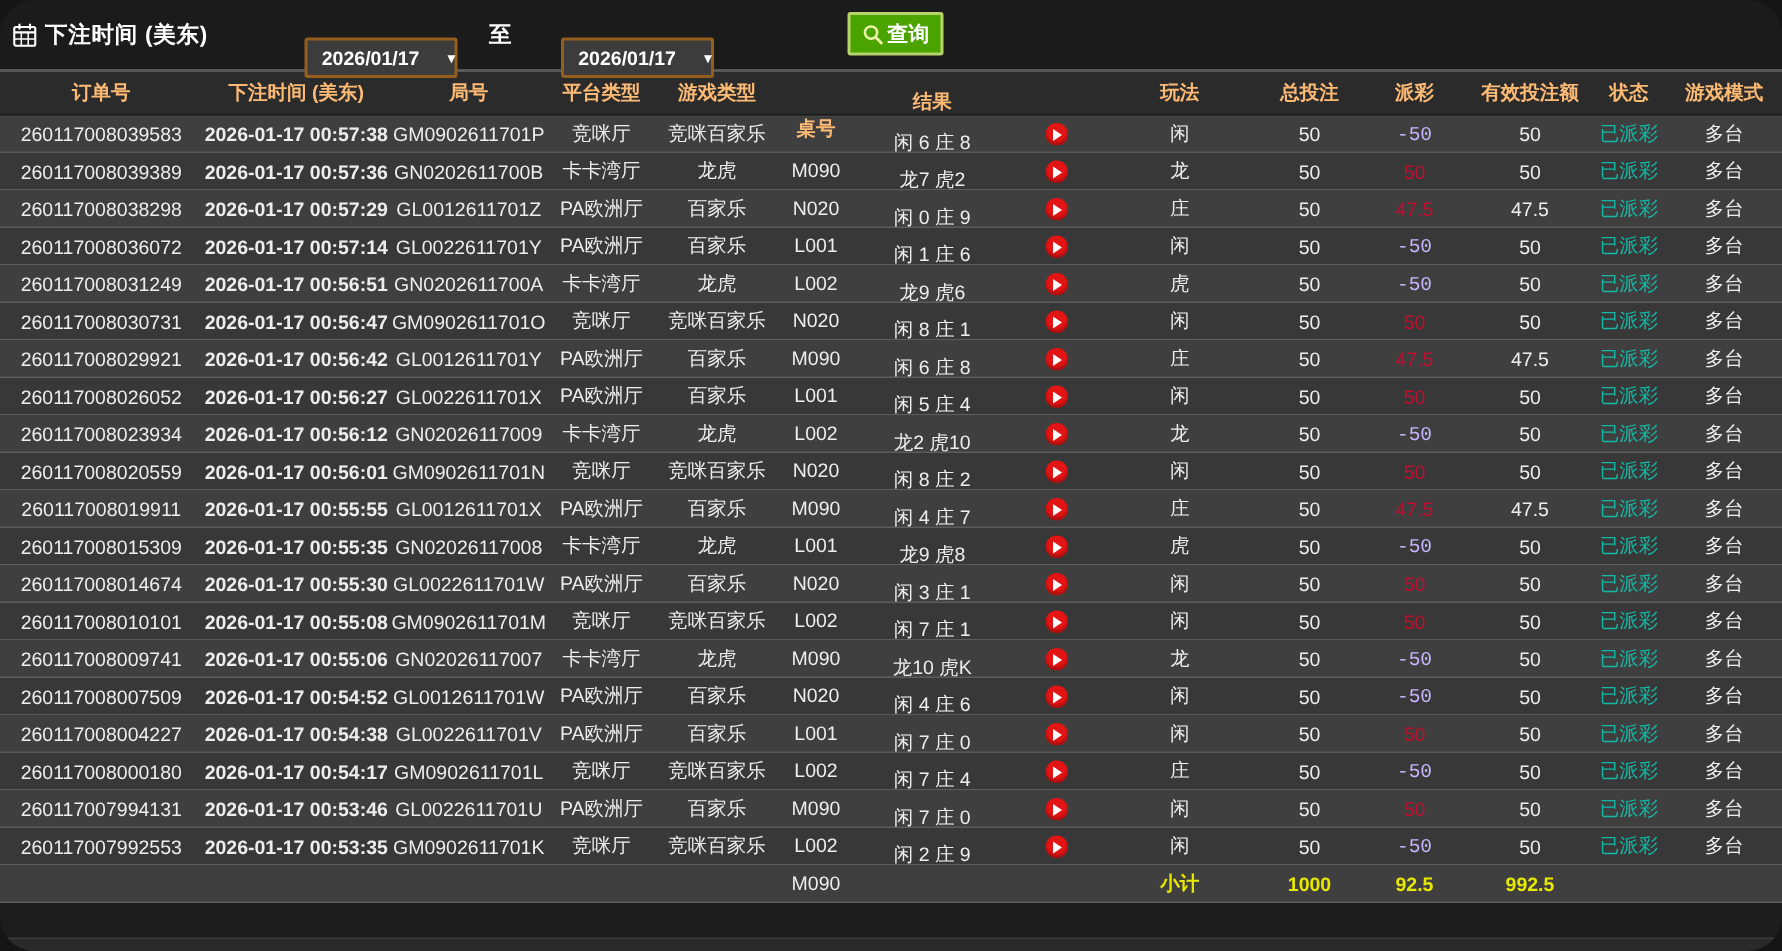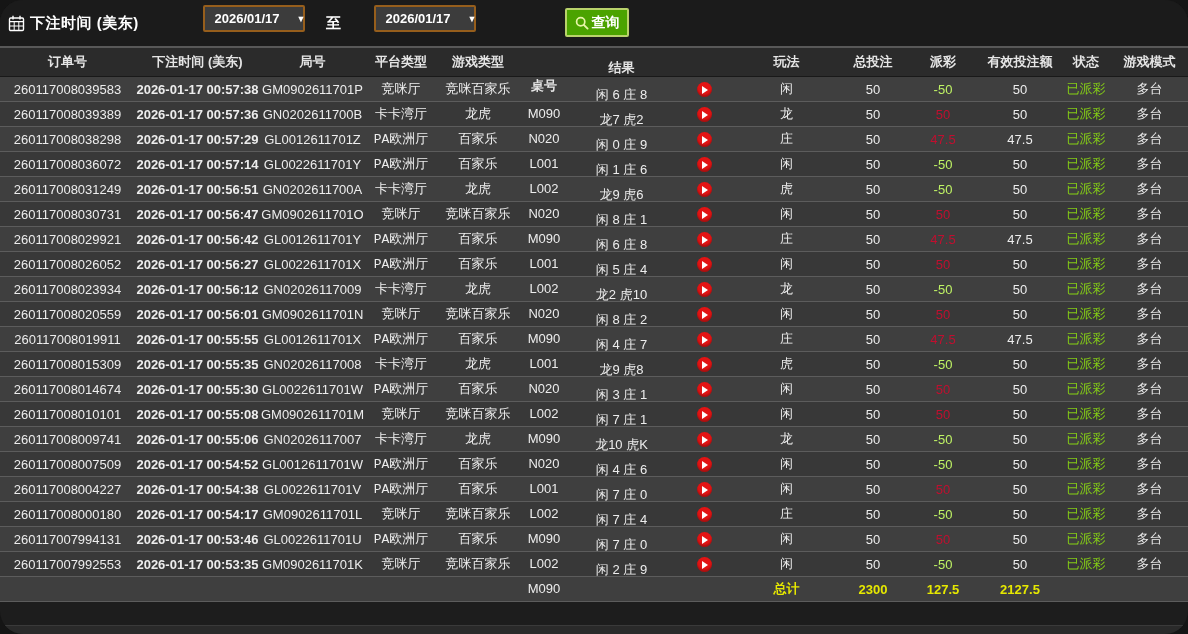--- a/index.html
+++ b/index.html
@@ -6,47 +6,47 @@
   .app{
     width:1188px;height:634px;position:relative;overflow:hidden;
     background:#1d1d1d;font-family:"Liberation Sans","DejaVu Sans",sans-serif;border-radius:23px;
     -webkit-font-smoothing:antialiased;
   }
   
   .toolbar{position:relative;height:46px;background:#1b1b1b;}
   .toolbar-title-wrap{position:absolute;left:8px;top:0;height:46px;display:flex;align-items:center;gap:5px;}
   .toolbar-title{color:#ffffff;font-size:15px;font-weight:bold;letter-spacing:.5px;}
   .date-select{
-    position:absolute;top:5px;height:27px;width:102px;box-sizing:border-box;
+    position:absolute;top:25px;height:27px;width:102px;box-sizing:border-box;
     background:#3c3c3c;border:2px solid #965e1c;border-radius:2px;
     display:flex;align-items:center;justify-content:center;gap:17px;
     color:#ffffff;font-size:13px;font-weight:bold;cursor:pointer;padding-left:12px;
   }
   .date-from{left:203px;} .date-to{left:374px;}
   .chev{font-size:9px;color:#ffffff;}
   .to-label{position:absolute;left:326px;top:0;height:46px;display:flex;align-items:center;color:#ffffff;font-size:15px;font-weight:bold;}
   .search-btn{
     position:absolute;left:565px;top:8px;height:29px;width:64px;box-sizing:border-box;
     background:#4ba300;border:2px solid #b9d36b;border-radius:2px;
     display:flex;align-items:center;justify-content:center;gap:3px;
     color:#ffffff;font-size:14px;font-weight:bold;cursor:pointer;
   }
   
   .table{border-top:2px solid #585858;}
   .thead{display:flex;height:28px;align-items:center;background:#2b2b2b;border-bottom:1px solid #191919;}
-  .thead .cell{color:#e5e5e5;font-weight:bold;font-size:13px;}
+  .thead .cell{color:#fdba74;font-weight:bold;font-size:13px;}
   .row{display:flex;height:25px;box-sizing:border-box;align-items:center;border-bottom:1px solid #5c5c5c;font-size:13px;color:#ededed;}
   .row:nth-child(odd){background:#3f3f3f;}
   .row:nth-child(even){background:#383838;}
   .cell{flex:none;text-align:center;white-space:nowrap;overflow:hidden;}
-  .c0{width:135px;} .c1{width:125px;font-weight:bold;} .c2{width:105px;} .c3{width:72px;font-family:Liberation Mono, monospace;}
+  .c0{width:135px;} .c1{width:125px;font-weight:bold;} .c2{width:105px;} .c3{width:72px;}
   .c4{width:82px;}  .c5{width:50px;margin-top:48px;}  .c6{width:105px;margin-top:12px;} .c7{width:60px;}
   .c8{width:105px;} .c9{width:68px;}  .c10{width:72px;} .c11{width:82px;}
   .c12{width:50px;} .c13{width:77px;}
-  .pos{color:#c00f2f;} .neg{color:#bef264;} .status-paid{color:#84cc16;}
+  .pos{color:#c00f2f;} .neg{color:#c4b5fd;font-family:Liberation Mono, monospace;} .status-paid{color:#14b8a6;}
   .play-btn{
     display:inline-flex;width:15px;height:15px;border-radius:50%;
     background:#e31414;align-items:center;justify-content:center;
     vertical-align:middle;cursor:pointer;box-shadow:inset 0 -2px 2px rgba(0,0,0,.25);
   }
   .play-btn i{display:block;width:0;height:0;border-left:6px solid #fff;border-top:4px solid transparent;border-bottom:4px solid transparent;margin-left:2px;}
   .footer-row{font-weight:bold;}
   .footer-row .cell{color:#e6e800;}
   .hscroll{position:absolute;left:0;bottom:0;width:1188px;height:8px;background:#2a2a2a;border-top:1px solid #3a3a3a;}
 </style>
@@ -476,24 +476,24 @@
     <div id="tfoot">
         <div class="row footer-row">
           <div class="cell c0"></div>
           <div class="cell c1"></div>
           <div class="cell c2"></div>
           <div class="cell c3"></div>
           <div class="cell c4"></div>
           <div class="cell c5"></div>
           <div class="cell c6"></div>
           <div class="cell c7"></div>
-          <div class="cell c8">总计</div>
-          <div class="cell c9">2300</div>
-          <div class="cell c10">127.5</div>
-          <div class="cell c11">2127.5</div>
+          <div class="cell c8">小计</div>
+          <div class="cell c9">1000</div>
+          <div class="cell c10">92.5</div>
+          <div class="cell c11">992.5</div>
           <div class="cell c12"></div>
           <div class="cell c13"></div>
         </div>
       </div>
   </div>
 
   <div class="hscroll"></div>
 </div>
 
 </body></html>

